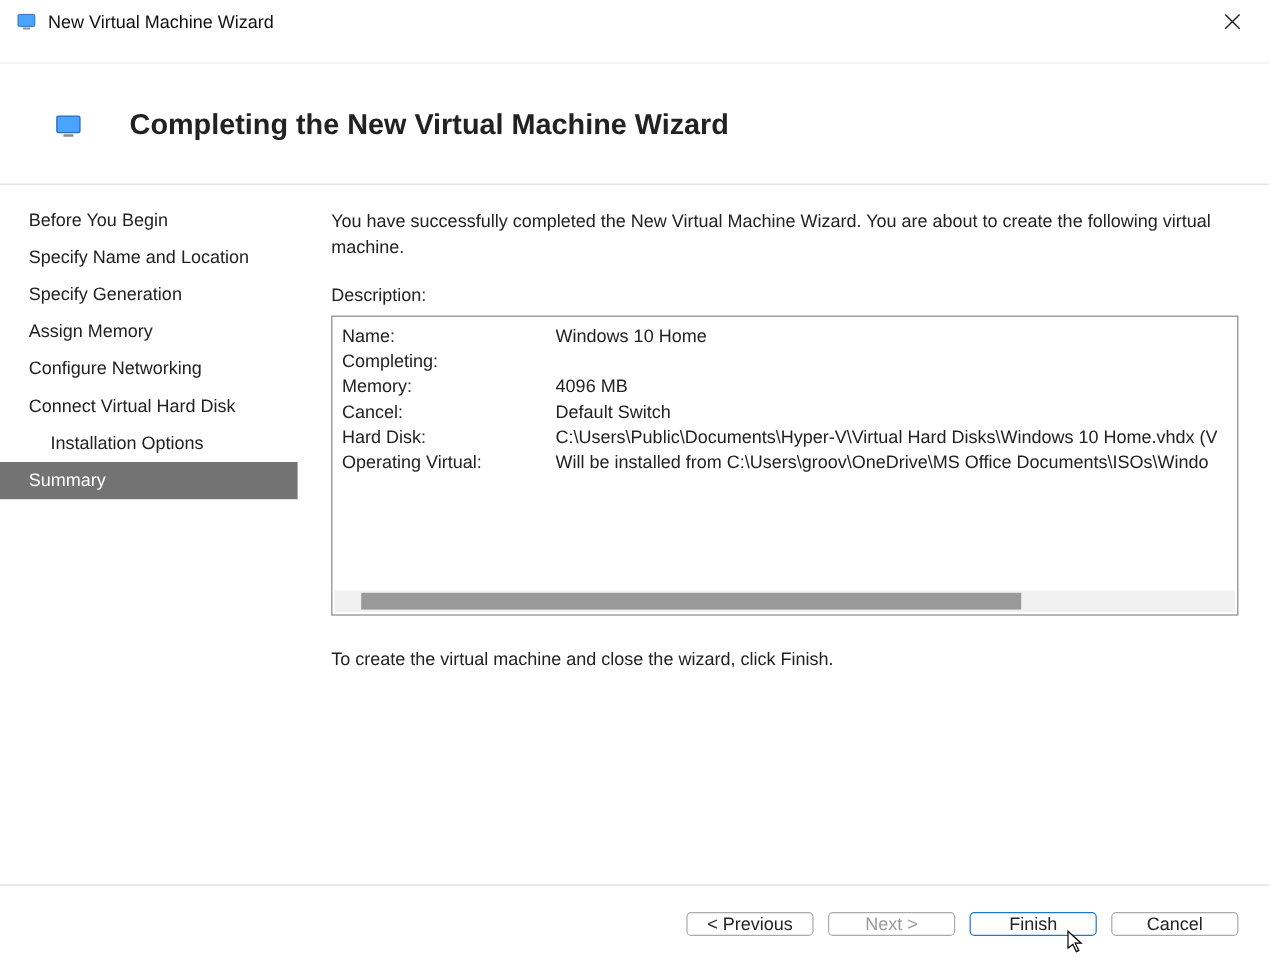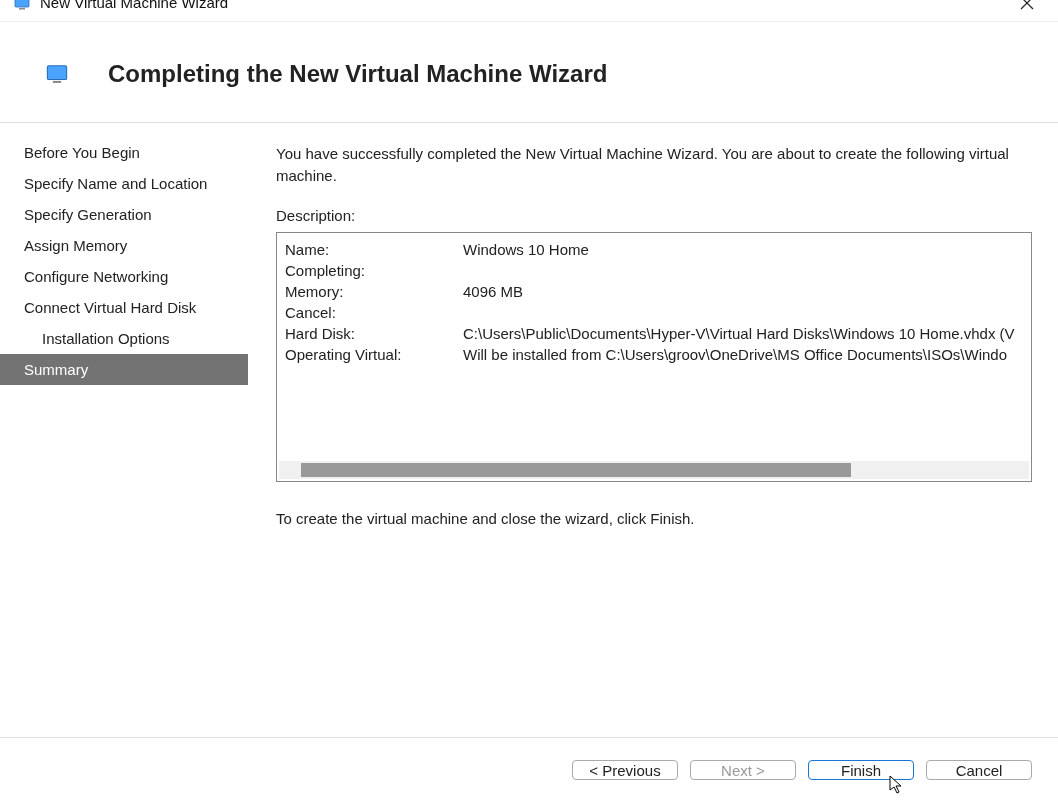--- a/index.html
+++ b/index.html
@@ -7,21 +7,21 @@
       font-family: "Segoe UI", Tahoma, sans-serif;
       font-size: 14px;
       background: #fff;
       width: 1058px;
       height: 802px;
       overflow: hidden;
       display: flex;
       flex-direction: column;
     }
     .titlebar {
-      height: 22px;
+      height: 53px;
       display: flex;
       align-items: center;
       padding: 0 8px 16px 14px;
       border-bottom: 1px solid #eee;
     }
     .titlebar .app-icon {
       width: 16px; height: 16px;
       margin-right: 10px;
       display: flex; align-items: center; justify-content: center;
     }
@@ -186,20 +186,21 @@
           </div>
           <div class="desc-row">
             <div class="desc-k">Completing:</div>
           </div>
           <div class="desc-row">
             <div class="desc-k">Memory:</div>
             <div class="desc-v">4096 MB</div>
           </div>
           <div class="desc-row">
             <div class="desc-k">Cancel:</div>
+            <div class="desc-v">Default Switch</div>
           </div>
           <div class="desc-row">
             <div class="desc-k">Hard Disk:</div>
             <div class="desc-v">C:\Users\Public\Documents\Hyper-V\Virtual Hard Disks\Windows 10 Home.vhdx (V</div>
           </div>
           <div class="desc-row">
             <div class="desc-k">Operating Virtual:</div>
             <div class="desc-v">Will be installed from C:\Users\groov\OneDrive\MS Office Documents\ISOs\Windo</div>
           </div>
         </div>

